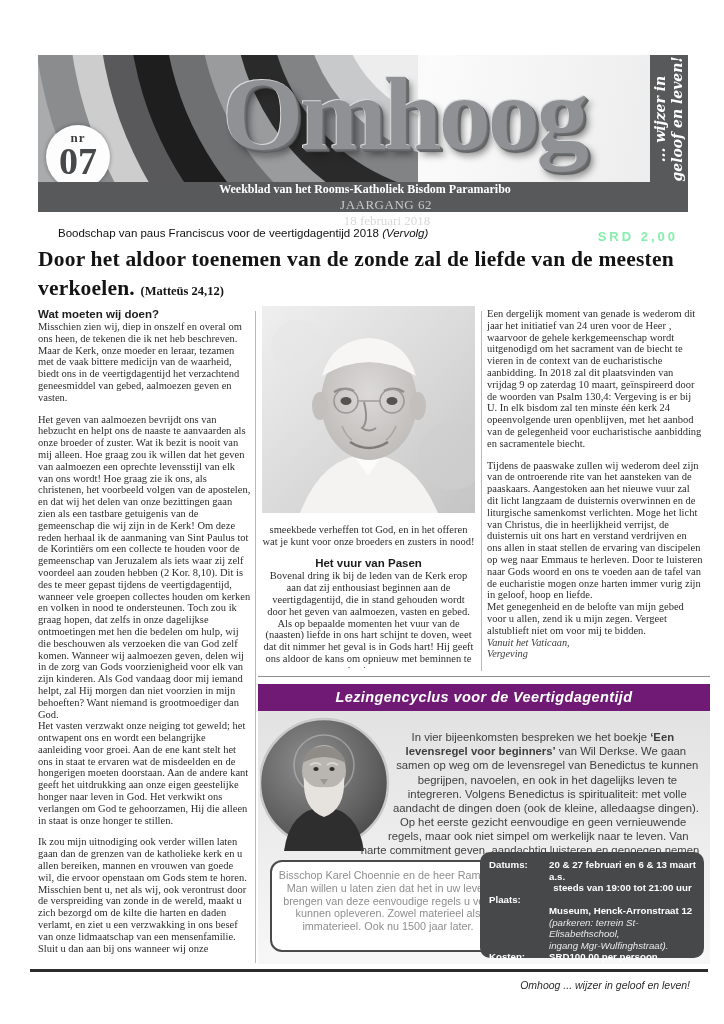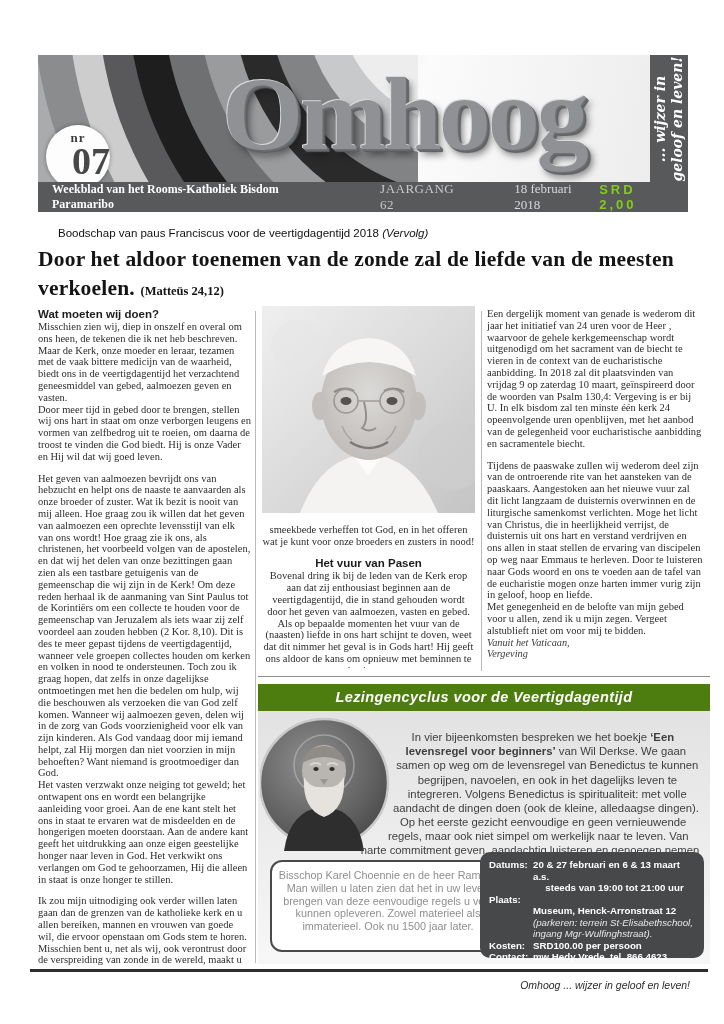--- a/index.html
+++ b/index.html
@@ -12,31 +12,31 @@
   .logo-area{position:absolute;left:0;top:0;width:612px;height:127px;overflow:hidden;
     background:linear-gradient(100deg,#bfc0c2 0%,#e9e9e9 38%,#fbfbfb 62%,#ededed 100%);}
   .swoosh{position:absolute;left:0;top:0;}
   .masthead{position:absolute;left:120px;top:0;width:492px;height:127px;
     font-family:"Liberation Serif",serif;font-weight:bold;font-size:104px;line-height:118px;
     text-align:center;color:#8f9194;letter-spacing:-3px;
     text-shadow:-1px -1px 0 #d8d9da,1px 1px 0 #6e7072,2px 2px 0 #67696b,3px 3px 1px #5a5c5e,5px 6px 7px rgba(20,20,20,.5);}
   .badge{position:absolute;left:8px;top:70px;width:64px;height:64px;border-radius:50%;
     background:#fdfdfd;text-align:center;box-shadow:0 0 4px rgba(0,0,0,.35);}
   .badge-nr{display:block;margin-top:6px;font:bold 13px/13px "Liberation Serif",serif;color:#3c3d3f;letter-spacing:1px;}
-  .badge-num{display:block;font:bold 38px/34px "Liberation Serif",serif;color:#47484a;text-align:right;}
+  .badge-num{display:block;font:bold 38px/34px "Liberation Serif",serif;color:#47484a;}
   .tagline-strip{position:absolute;right:0;top:0;width:38px;height:127px;background:#58595b;
     display:flex;align-items:center;justify-content:center;}
   .tagline-text{transform:rotate(-90deg);transform-origin:center;white-space:nowrap;text-align:center;
     font-family:"DejaVu Serif",serif;font-style:italic;font-weight:bold;font-size:14px;line-height:17px;color:#ffffff;}
   .header-bar{position:absolute;left:0;top:127px;width:650px;height:30px;background:#58595b;
-    display:flex;align-items:center;box-sizing:border-box;padding:0 10px 0 14px;}
+    display:flex;align-items:center;box-sizing:border-box;padding:0 10px 0 14px;flex-direction:column;}
   .bar-weekblad{font:bold 12px "Liberation Serif",serif;color:#ffffff;}
   .bar-jaargang{margin-left:42px;font:13px "Liberation Serif",serif;color:#c8c9cb;letter-spacing:.5px;}
   .bar-date{margin-left:44px;font:13px "Liberation Serif",serif;color:#d8d9da;}
-  .bar-price{margin-left:auto;font:bold 13px "Liberation Sans",sans-serif;letter-spacing:3px;color:#84cc16;}
+  .bar-price{margin-left:auto;font:bold 13px "Liberation Sans",sans-serif;letter-spacing:3px;color:#86efac;}
   
   .kicker{position:absolute;left:38px;top:227px;font:11.5px "Liberation Sans",sans-serif;color:#111;margin-left:20px;}
   .kicker i{font-style:italic;}
   .headline{position:absolute;left:38px;top:245px;width:655px;margin:0;
     font:bold 21.5px/29px "Liberation Serif",serif;color:#141414;letter-spacing:.2px;}
   .headline-ref{font-size:12.5px;letter-spacing:0;}
   
   .col{position:absolute;font:10.5px/11.8px "Liberation Serif",serif;color:#2c2c2c;}
   .col p{margin:0;}
   .col .gap{margin-top:10px;}
@@ -46,33 +46,33 @@
   .col3{left:487px;top:308px;width:216px;height:366px;overflow:hidden;}
   .divider{position:absolute;width:1px;background:#b9b9b9;}
   .divider-1{left:255px;top:311px;height:652px;}
   .divider-2{left:481px;top:311px;height:360px;}
   .photo{width:213px;height:207px;margin-bottom:8px;}
   .signature{margin-top:9px;font-style:italic;font-size:10.3px;color:#3a3a3a;}
   .sig-line{display:block;}
   
   .feature-sep{position:absolute;left:258px;top:676px;width:452px;height:1px;background:#8d8d8d;}
   .feature{position:absolute;left:258px;top:684px;width:452px;height:280px;}
-  .feature-title{height:27px;background:#4d7c0f;color:#fff;text-align:center;
+  .feature-title{height:27px;background:#701a75;color:#fff;text-align:center;
     font:bold italic 14.5px/27px "Liberation Sans",sans-serif;letter-spacing:.4px;}
   .feature-body{position:relative;height:253px;background:linear-gradient(#e2e2e2,#f7f7f7);overflow:hidden;}
   .medallion-float{float:left;width:138px;height:142px;shape-outside:circle(52% at 44% 48%);margin:2px 2px 0 2px;}
   .feature-intro{padding:8px 10px 0 2px;font:11.3px/14.1px "Liberation Sans",sans-serif;color:#3e3e3e;text-align:center;}
   .feature-intro b{font-weight:bold;}
   .left-box{position:absolute;left:12px;top:149px;width:236px;height:92px;background:#fff;
     border:2px solid #4a4a4a;border-radius:12px;box-sizing:border-box;padding:7px 6px;
     font:10.8px/12.8px "Liberation Sans",sans-serif;color:#8e8e8e;text-align:center;}
   .info-box{position:absolute;left:222px;top:141px;width:224px;height:106px;background:#474849;
     border-radius:10px;box-sizing:border-box;padding:7px 8px 0 9px;color:#fff;
     font:bold 9.7px/11.5px "Liberation Sans",sans-serif;}
-  .info-row{display:grid;grid-template-columns:42px 1fr;column-gap:2px;}
+  .info-row{display:grid;grid-template-columns:42px 1fr;column-gap:18px;}
   .info-label{font-weight:bold;}
   .info-center{text-align:center;}
   .info-italic{font-style:italic;font-weight:normal;color:#e8e8e8;}
   
   .footer-rule{position:absolute;left:30px;top:969px;width:678px;height:3px;background:#2c2c2c;}
   .page-footer{position:absolute;right:34px;top:979px;font:italic 10.5px "Liberation Sans",sans-serif;color:#2a2a2a;}
 </style>
 </head>
 <body>
 
@@ -118,21 +118,20 @@
   <span>Boodschap van paus Franciscus voor de veertigdagentijd 2018 </span><i>(Vervolg)</i>
 </div>
 <h1 class="headline">
   <span>Door het aldoor toenemen van de zonde zal de liefde van de meesten verkoelen.</span>
   <span class="headline-ref">(Matteüs 24,12)</span>
 </h1>
 
 <div class="col col1">
   <p class="col-head">Wat moeten wij doen?</p>
   <p>Misschien zien wij, diep in onszelf en overal om ons heen, de tekenen die ik net heb beschreven. Maar de Kerk, onze moeder en leraar, tezamen met de vaak bittere medicijn van de waarheid, biedt ons in de veertigdagentijd het verzachtend geneesmiddel van gebed, aalmoezen geven en vasten.</p>
-  <p>Door meer tijd in gebed door te brengen, stellen wij ons hart in staat om onze verborgen leugens en vormen van zelfbedrog uit te roeien, om daarna de troost te vinden die God biedt. Hij is onze Vader en Hij wil dat wij goed leven.</p>
   <p class="gap">Het geven van aalmoezen bevrijdt ons van hebzucht en helpt ons de naaste te aanvaarden als onze broeder of zuster. Wat ik bezit is nooit van mij alleen. Hoe graag zou ik willen dat het geven van aalmoezen een oprechte levensstijl van elk van ons wordt! Hoe graag zie ik ons, als christenen, het voorbeeld volgen van de apostelen, en dat wij het delen van onze bezittingen gaan zien als een tastbare getuigenis van de gemeenschap die wij zijn in de Kerk! Om deze reden herhaal ik de aanmaning van Sint Paulus tot de Korintiërs om een collecte te houden voor de gemeenschap van Jeruzalem als iets waar zij zelf voordeel aan zouden hebben (2 Kor. 8,10). Dit is des te meer gepast tijdens de veertigdagentijd, wanneer vele groepen collectes houden om kerken en volken in nood te ondersteunen. Toch zou ik graag hopen, dat zelfs in onze dagelijkse ontmoetingen met hen die bedelen om hulp, wij die beschouwen als verzoeken die van God zelf komen. Wanneer wij aalmoezen geven, delen wij in de zorg van Gods voorzienigheid voor elk van zijn kinderen. Als God vandaag door mij iemand helpt, zal Hij morgen dan niet voorzien in mijn behoeften? Want niemand is grootmoediger dan God.</p>
   <p>Het vasten verzwakt onze neiging tot geweld; het ontwapent ons en wordt een belangrijke aanleiding voor groei. Aan de ene kant stelt het ons in staat te ervaren wat de misdeelden en de hongerigen moeten doorstaan. Aan de andere kant geeft het uitdrukking aan onze eigen geestelijke honger naar leven in God. Het verkwikt ons verlangen om God te gehoorzamen, Hij die alleen in staat is onze honger te stillen.</p>
   <p class="gap">Ik zou mijn uitnodiging ook verder willen laten gaan dan de grenzen van de katholieke kerk en u allen bereiken, mannen en vrouwen van goede wil, die ervoor openstaan om Gods stem te horen. Misschien bent u, net als wij, ook verontrust door de verspreiding van zonde in de wereld, maakt u zich bezorgd om de kilte die harten en daden verlamt, en ziet u een verzwakking in ons besef van onze lidmaatschap van een mensenfamilie. Sluit u dan aan bij ons wanneer wij onze</p>
 </div>
 <div class="divider divider-1"></div>
 
 <div class="col col2">
   <svg class="photo" width="213" height="207" viewBox="0 0 213 207">
     <defs>
       <linearGradient id="bgph" x1="0" y1="0" x2="1" y2="1">

